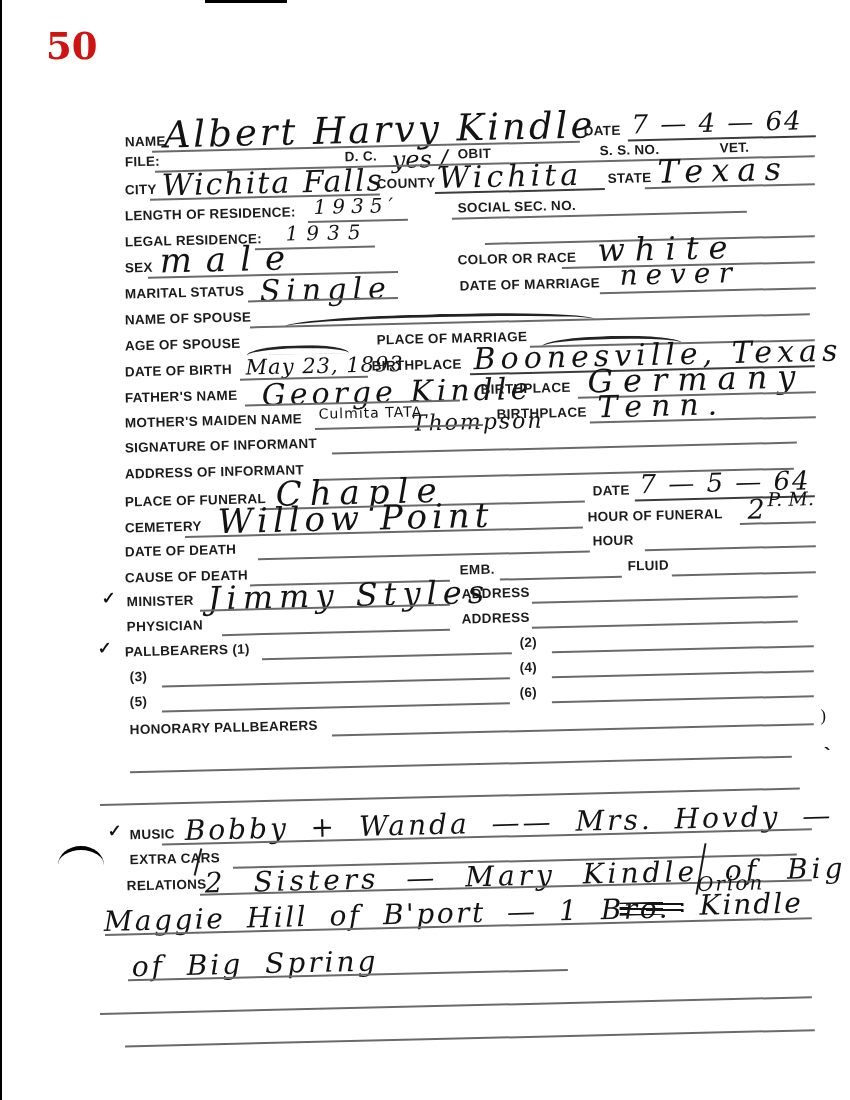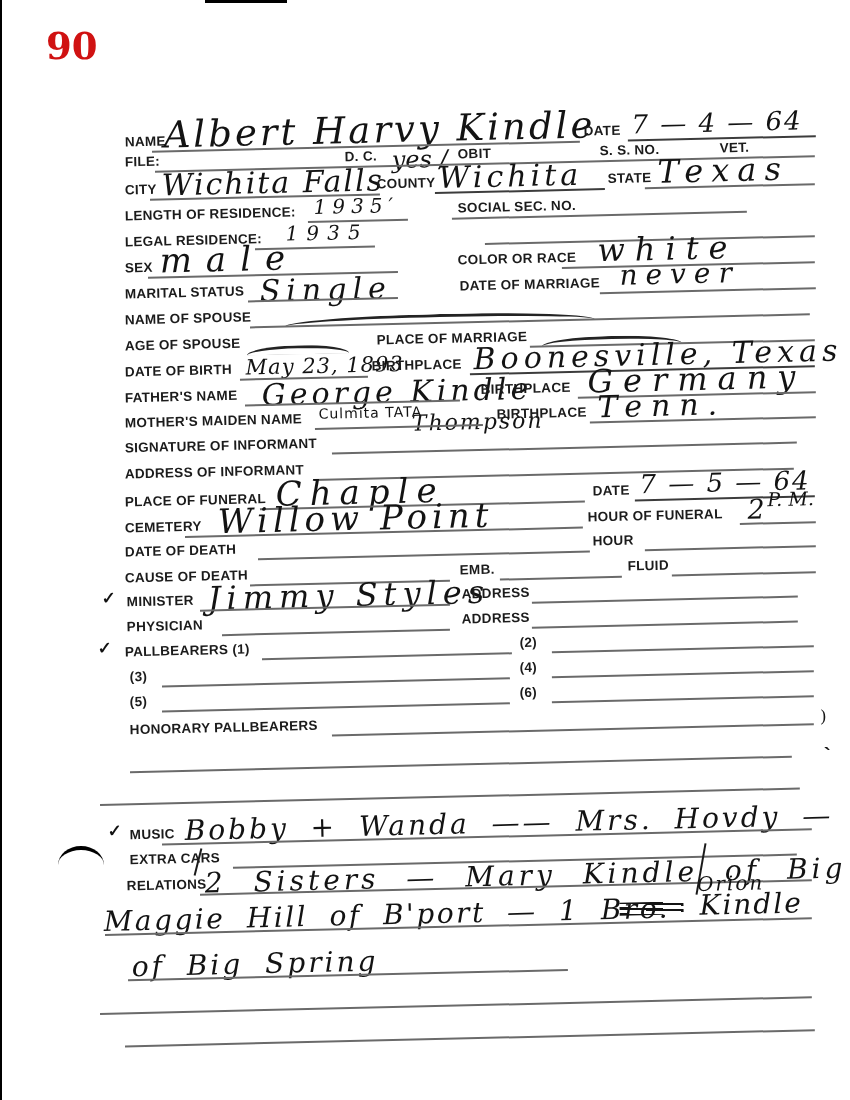--- a/index.html
+++ b/index.html
@@ -25,21 +25,21 @@
         background:repeating-linear-gradient(3deg,#141414 0 2.5px,transparent 2.5px 6px);}
   .artifact{position:absolute;background:#000;}
   .pen{position:absolute;width:2px;background:#1a1a1a;}
 </style>
 </head>
 <body>
 
 <div class="artifact" style="left:0;top:0;width:2px;height:1100px;"></div>
 <div class="artifact" style="left:205px;top:0;width:82px;height:3px;"></div>
 
-<div style="position:absolute;left:46px;top:24px;font-family:'DejaVu Serif',serif;font-weight:bold;font-size:37px;color:#d01212;">90</div>
+<div style="position:absolute;left:46px;top:24px;font-family:'DejaVu Serif',serif;font-weight:bold;font-size:37px;color:#d01212;">50</div>
 
 <div class="row" style="top:152px;">
   <span class="lbl" style="left:25px;">NAME</span>
   <span class="hw" style="left:64px;bottom:-6px;font-size:37px;letter-spacing:3px;">Albert Harvy Kindle</span>
   <span class="lbl" style="left:484px;">DATE</span>
   <span class="hw" style="left:532px;bottom:0;font-size:26px;letter-spacing:2px;">7 — 4 — 64</span>
   <div class="ln" style="left:52px;width:428px;"></div>
   <div class="ln dk" style="left:528px;width:188px;"></div>
 </div>
 

